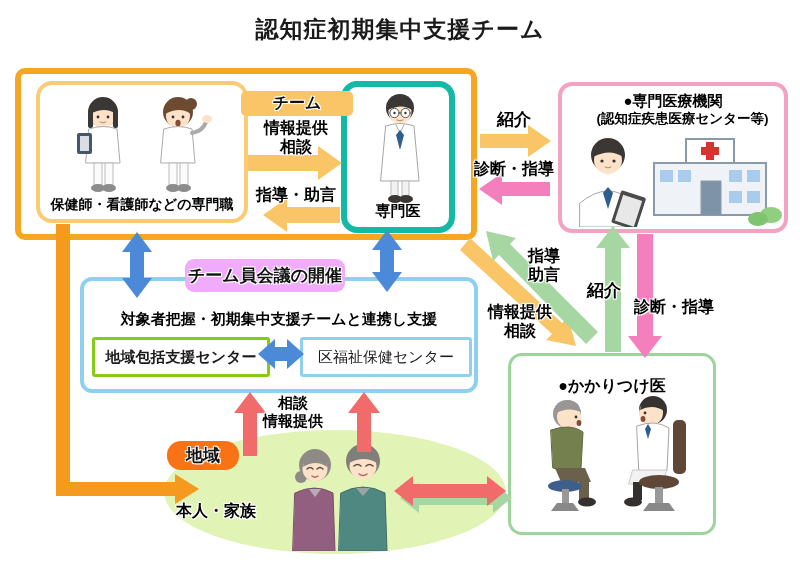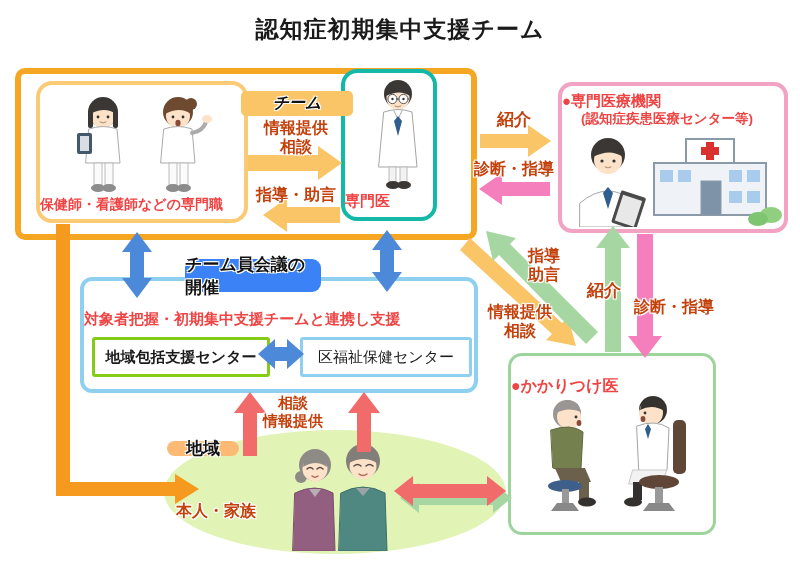--- a/index.html
+++ b/index.html
@@ -3,23 +3,23 @@
 <meta charset="utf-8">
 <style>
   html,body{margin:0;padding:0;background:#fff;}
   #canvas{position:relative;width:800px;height:571px;background:#fff;overflow:hidden;
           font-family:"Liberation Sans","DejaVu Sans",sans-serif;color:#1a1a1a;}
   .abs{position:absolute;}
   .box{position:absolute;background:#fff;box-sizing:border-box;z-index:1;}
   .badge{position:absolute;z-index:3;display:flex;align-items:center;justify-content:center;
          font-weight:bold;color:#111;
          text-shadow:-1px -1px 0 #fff,1px -1px 0 #fff,-1px 1px 0 #fff,1px 1px 0 #fff;}
-  .lbl{position:absolute;z-index:4;font-weight:bold;color:#c2410c;text-align:center;line-height:1.18;white-space:nowrap;
+  .lbl{position:absolute;z-index:4;font-weight:bold;color:#000000;text-align:center;line-height:1.18;white-space:nowrap;
        text-shadow:-1px -1px 0 #fff,1px -1px 0 #fff,-1px 1px 0 #fff,1px 1px 0 #fff,0 0 3px #fff;}
-  .cap{position:absolute;left:0;right:0;text-align:left;font-weight:bold;color:#ef4444;z-index:2;}
+  .cap{position:absolute;left:0;right:0;text-align:center;font-weight:bold;color:#000000;z-index:2;}
   #overlay{position:absolute;left:0;top:0;z-index:2;pointer-events:none;}
   #title{position:absolute;left:0;top:14px;width:800px;text-align:center;font-size:23px;font-weight:bold;z-index:4;letter-spacing:1px;}
   .illus{position:absolute;z-index:1;}
 </style>
 </head>
 <body>
 
 <div id="canvas">
 
   <div id="title">認知症初期集中支援チーム</div>
@@ -61,21 +61,21 @@
         <ellipse cx="159" cy="28" rx="5" ry="4" fill="#FBE2C8"></ellipse>
         <rect x="121" y="72" width="8" height="22" fill="#FBFBFB" stroke="#BBB"></rect>
         <rect x="132" y="72" width="8" height="22" fill="#FBFBFB" stroke="#BBB"></rect>
         <ellipse cx="125" cy="97" rx="7" ry="4" fill="#8C8C8C"></ellipse>
         <ellipse cx="136" cy="97" rx="7" ry="4" fill="#8C8C8C"></ellipse>
       </g>
     </svg>
     <div class="cap" style="bottom:5px;font-size:14px;">保健師・看護師などの専門職</div>
   </div>
 
-  <div class="box" style="left:341px;top:69px;width:96px;height:152px;border:4px solid #14b8a6;border-radius:16px;">
+  <div class="box" style="left:341px;top:81px;width:114px;height:152px;border:6px solid #14b8a6;border-radius:16px;">
     <svg class="illus" style="left:10px;top:4px;" width="86" height="118" viewBox="0 0 86 118">
       <g stroke-linecap="round">
         <circle cx="43" cy="17" r="14" fill="#3A3734"></circle>
         <circle cx="43" cy="21" r="11.5" fill="#FBE2C8"></circle>
         <path d="M31 19 Q33 6 43 6 Q54 6 55 19 Q45 12 31 19Z" fill="#3A3734"></path>
         <circle cx="37.5" cy="22" r="4.6" fill="#FFF" stroke="#555"></circle>
         <circle cx="48.5" cy="22" r="4.6" fill="#FFF" stroke="#555"></circle>
         <line x1="42" y1="22" x2="44" y2="22" stroke="#555"></line>
         <circle cx="37.5" cy="22" r="1.2" fill="#333"></circle>
           <circle cx="48.5" cy="22" r="1.2" fill="#333"></circle>
@@ -210,27 +210,27 @@
     <polygon fill="#F26B6B" points="250,392 266,413 257,413 257,456 243,456 243,413 234,413"></polygon>
     <polygon fill="#F26B6B" points="364,392 380,413 371,413 371,452 357,452 357,413 348,413"></polygon>
     <polygon fill="#F9C566" points="470,238 562,323 568,317 576,346 546,340 552,334 460,250"></polygon>
     <polygon fill="#A6D7A2" points="598,332 510,244 516,238 486,231 493,261 499,255 586,344"></polygon>
     <polygon fill="#A6D7A2" points="613,226 630,248 621,248 621,352 605,352 605,248 596,248"></polygon>
     <polygon fill="#F57FBC" points="645,358 628,336 637,336 637,234 653,234 653,336 662,336"></polygon>
     <polygon fill="#A6D7A2" points="400,498 419,483 419,491 493,491 493,483 512,498 493,513 493,505 419,505 419,513"></polygon>
     <polygon fill="#F26B6B" points="394,491 413,476 413,484 487,484 487,476 506,491 487,506 487,498 413,498 413,506"></polygon>
   </svg>
 
-  <div class="badge" style="left:241px;top:91px;width:112px;height:25px;background:#F9C566;border-radius:5px;font-size:16px;font-style:italic;">
+  <div class="badge" style="left:241px;top:91px;width:112px;height:25px;background:#F9C566;border-radius:5px;font-size:16px;">
     <span>チーム</span>
   </div>
-  <div class="badge" style="left:185px;top:259px;width:136px;height:33px;background:#3b82f6;border-radius:9px;font-size:17px;">
+  <div class="badge" style="left:185px;top:259px;width:160px;height:33px;background:#f0abfc;border-radius:9px;font-size:17px;">
     <span>チーム員会議の開催</span>
   </div>
-  <div class="badge" style="left:167px;top:441px;width:72px;height:15px;background:#fdba74;border-radius:14px;font-size:17px;">
+  <div class="badge" style="left:167px;top:441px;width:72px;height:29px;background:#f97316;border-radius:14px;font-size:17px;">
     <span>地域</span>
   </div>
 
   <div class="lbl" style="left:246px;top:119px;width:100px;font-size:16px;">
     <div>情報提供</div>
     <div>相談</div>
   </div>
   <div class="lbl" style="left:244px;top:186px;width:104px;font-size:16px;">指導・助言</div>
   <div class="lbl" style="left:478px;top:110px;width:72px;font-size:17px;">紹介</div>
   <div class="lbl" style="left:470px;top:160px;width:88px;font-size:16px;">診断・指導</div>

